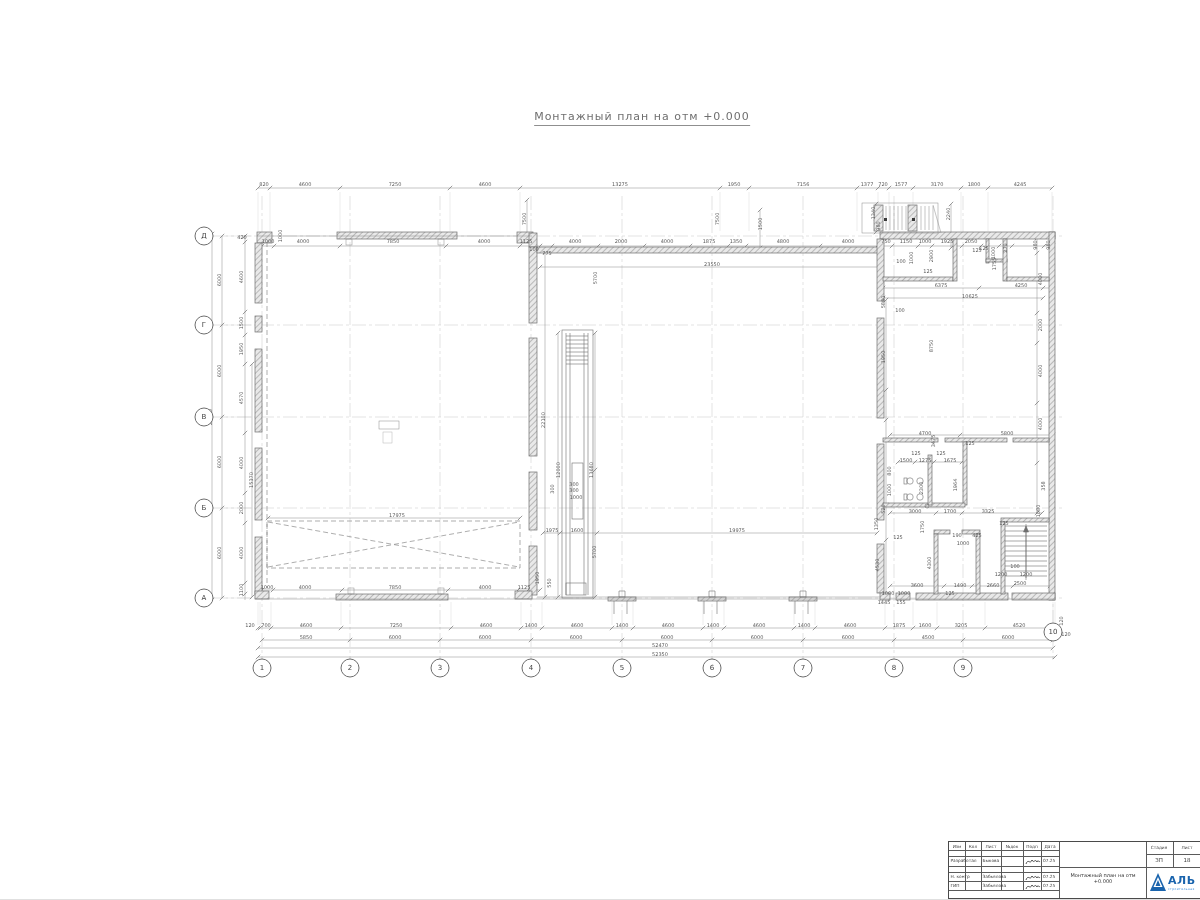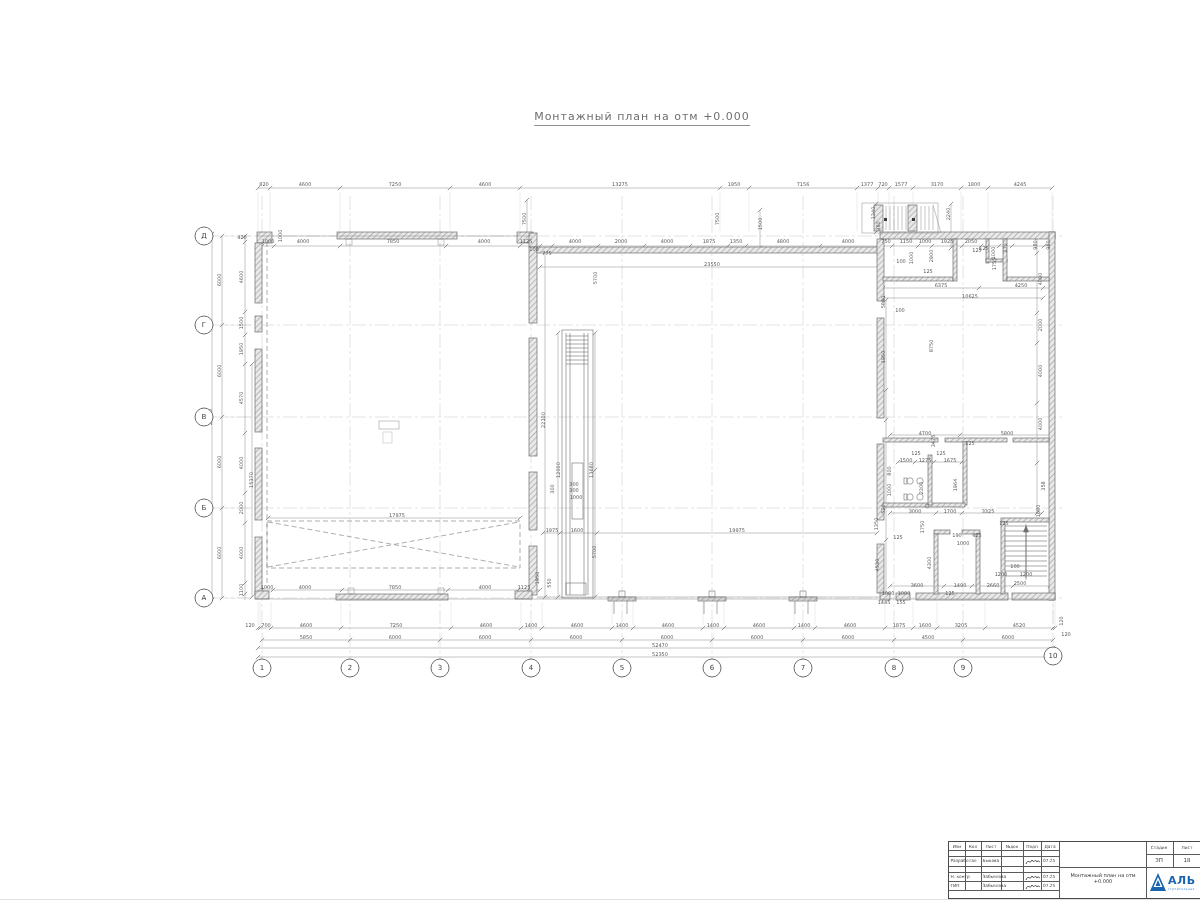--- a/index.html
+++ b/index.html
@@ -598,21 +598,21 @@
       <span class="dim v" style="left: 1040px; top: 424px;">4000</span>
       <div class="axc" style="left: 262px; top: 668px;">1</div>
       <div class="axc" style="left: 350px; top: 668px;">2</div>
       <div class="axc" style="left: 440px; top: 668px;">3</div>
       <div class="axc" style="left: 531px; top: 668px;">4</div>
       <div class="axc" style="left: 622px; top: 668px;">5</div>
       <div class="axc" style="left: 712px; top: 668px;">6</div>
       <div class="axc" style="left: 803px; top: 668px;">7</div>
       <div class="axc" style="left: 894px; top: 668px;">8</div>
       <div class="axc" style="left: 963px; top: 668px;">9</div>
-      <div class="axc" style="left: 1053px; top: 656px; text-align: right;">10</div>
+      <div class="axc" style="left: 1053px; top: 632px; text-align: right;">10</div>
       <div class="axc" style="left: 204px; top: 236px;">Д</div>
       <div class="axc" style="left: 204px; top: 325px;">Г</div>
       <div class="axc" style="left: 204px; top: 417px;">В</div>
       <div class="axc" style="left: 204px; top: 508px;">Б</div>
       <div class="axc" style="left: 204px; top: 598px;">А</div>
     </div>
 
   <div id="tb">
 
     <div class="tbl" style="left:16px;top:0;width:1px;height:48px"></div>

